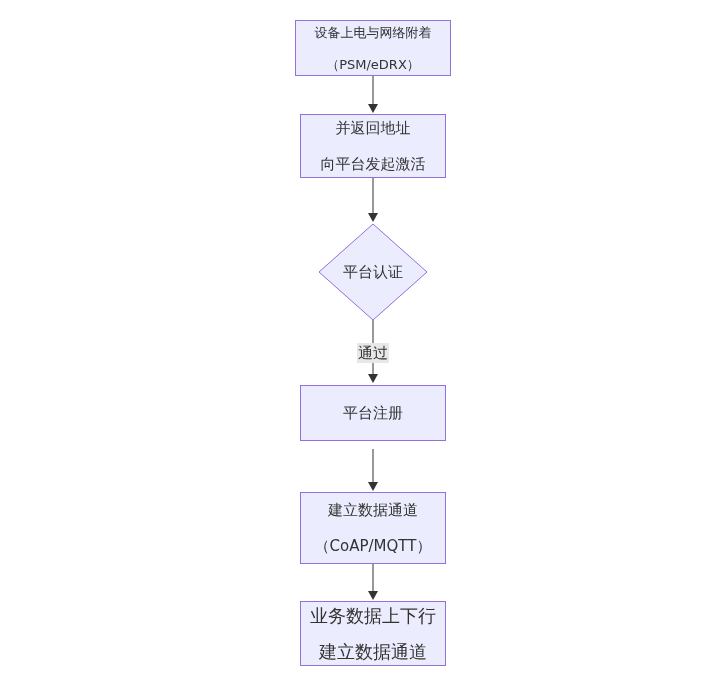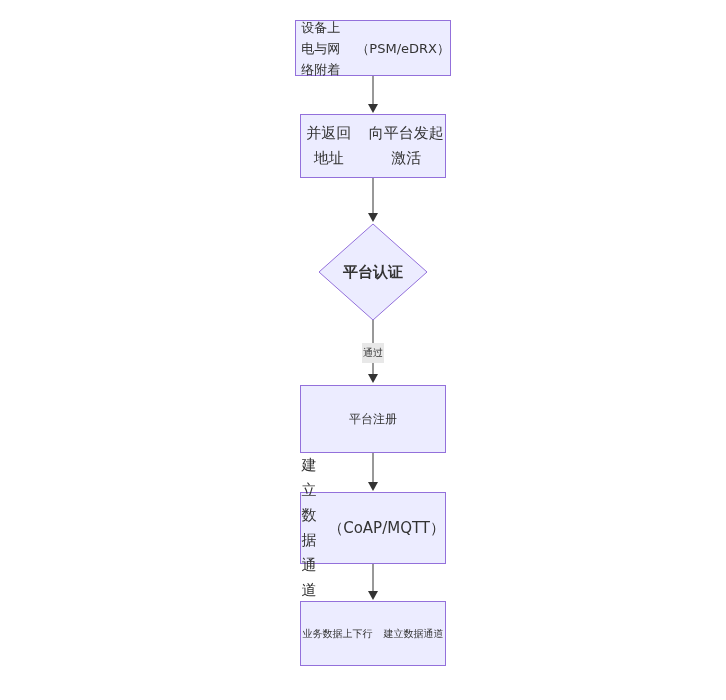--- a/index.html
+++ b/index.html
@@ -33,46 +33,45 @@
     fill: var(--node-fill, #ECECFF);
     stroke: var(--node-border, #9370DB);
     stroke-width: 1;
   }
   .node {
     position: absolute;
     box-sizing: border-box;
     background: var(--node-fill, #ECECFF);
     border: 1px solid var(--node-border, #9370DB);
     display: flex;
-    flex-direction: row;
+    flex-direction: column;
     align-items: center;
     justify-content: center;
     text-align: center;
     gap: 11px;
   }
   #node-power     { left: 295px; top:  20px; width: 156px; height: 56px; font-size: 13px; line-height: 21px; }
   #node-bootstrap { left: 300px; top: 114px; width: 146px; height: 64px; font-size: 15px; line-height: 25px; }
-  #node-register  { left: 300px; top: 385px; width: 146px; height: 68px; font-size: 12px; line-height: 25px; }
+  #node-register  { left: 300px; top: 385px; width: 146px; height: 56px; font-size: 15px; line-height: 25px; }
   #node-channel   { left: 300px; top: 492px; width: 146px; height: 72px; font-size: 15px; line-height: 25px; }
-  #node-business  { left: 300px; top: 601px; width: 146px; height: 65px; font-size: 10px; line-height: 25px; }
+  #node-business  { left: 300px; top: 601px; width: 146px; height: 65px; font-size: 18px; line-height: 25px; }
   .decision-label {
     position: absolute;
     left: 373px;
     top: 272px;
     transform: translate(-50%, -50%);
     font-size: 15px;
     white-space: nowrap;
-    font-weight: bold;
   }
   .edge-label {
     position: absolute;
     left: 373px;
     top: 353px;
     transform: translate(-50%, -50%);
-    font-size: 10px;
+    font-size: 15px;
     line-height: 20px;
     padding: 0 1px;
     background: var(--label-bg, #e8e8e8);
     white-space: nowrap;
   }
 </style>
 </head>
 <body>
 
 <div class="canvas">

